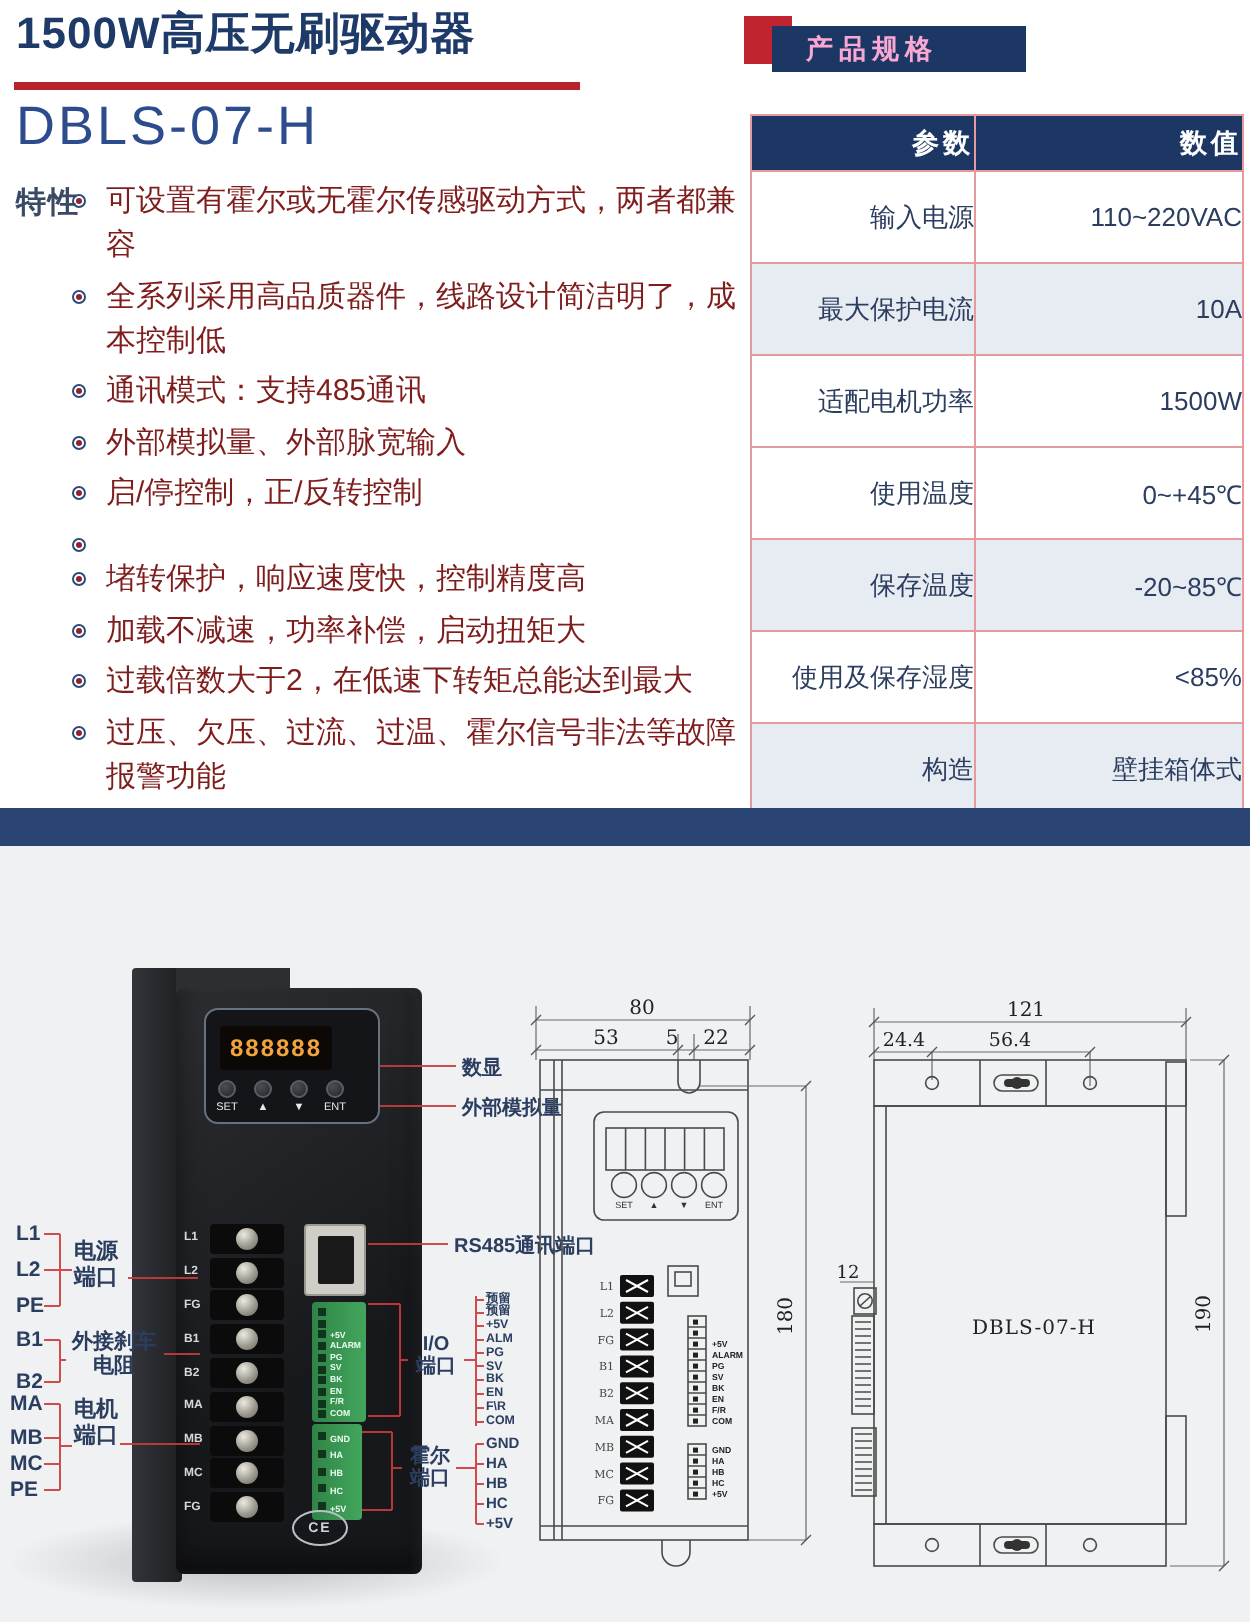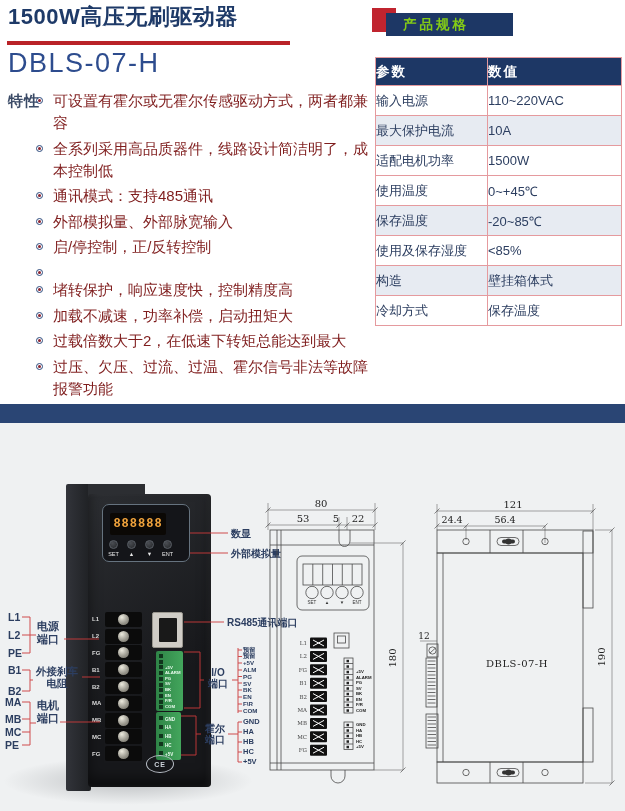--- a/index.html
+++ b/index.html
@@ -13,39 +13,39 @@
 
   
   .features-label { position:absolute; left:8px; top:92px; font-size:15px; font-weight:700; color:#3a4a66; letter-spacing:1px; }
   .features-list { position:absolute; left:36px; top:90px; width:334px; list-style:none; }
   .features-list li { display:flex; font-size:15px; line-height:22px; margin-bottom:3.5px; color:#7f1d1d; }
   .bullet { flex:0 0 7px; width:7px; height:7px; margin:7px 10px 0 0; border:1.5px solid #2c4a7c; border-radius:50%; position:relative; }
   .bullet i { position:absolute; left:1px; top:1px; width:3px; height:3px; border-radius:50%; background:#8b2430; }
 
   
   .specs-red-sq { position:absolute; left:372px; top:8px; width:24px; height:24px; background:#c0242f; }
-  .specs-heading { position:absolute; left:386px; top:13px; width:127px; height:23px; background:#1d3765; color:#84cc16; font-size:13.5px; font-weight:700; letter-spacing:3px; line-height:23px; padding-left:17px; }
+  .specs-heading { position:absolute; left:386px; top:13px; width:127px; height:23px; background:#1d3765; color:#f9a8d4; font-size:13.5px; font-weight:700; letter-spacing:3px; line-height:23px; padding-left:17px; }
   table.specs { position:absolute; left:375px; top:57px; width:247px; border-collapse:collapse; table-layout:fixed; }
-  table.specs th, table.specs td { border:1px solid #e59a9e; text-align:left; }
+  table.specs th, table.specs td { border:1px solid #e59a9e; text-align:right; }
   table.specs th { height:28px; background:#1d3765; color:#fff; font-size:13.5px; font-weight:700; letter-spacing:2px; }
-  table.specs td { height:30px; font-size:13px; color:#2c3e60; }
+  table.specs td { height:46px; font-size:13px; color:#2c3e60; }
   table.specs col.c1 { width:112px; }
   table.specs tr.tint td { background:#e7ebf2; }
 
   
   .bar { position:absolute; left:0; top:404px; width:625px; height:19px; background:#2a4574; }
   .drawings { position:absolute; left:0; top:423px; width:625px; height:388px; background:#eff1f2; overflow:hidden; }
 
   
   .shadow { position:absolute; left:2px; top:334px; width:252px; height:48px; background:radial-gradient(ellipse at center, rgba(40,44,50,.25), rgba(40,44,50,0) 70%); }
   .backplate { position:absolute; left:66px; top:61px; width:25px; height:307px; background:linear-gradient(90deg,#32343a,#1e2023); border-radius:2px; }
   .topplate { position:absolute; left:88px; top:61px; width:57px; height:13px; background:#2c2e32; }
   .devbody { position:absolute; left:88px; top:71px; width:123px; height:293px; border-radius:4px; background:linear-gradient(145deg,#2c2e32,#17181b 65%); box-shadow:inset -3px 0 6px rgba(255,255,255,.05), inset 0 -8px 14px rgba(0,0,0,.5); }
   .panel { position:absolute; left:102px; top:81px; width:88px; height:58px; border:1px solid #66737f; border-radius:7px; background:#141519; }
-  .disp { position:absolute; left:110px; top:90px; width:56px; height:22px; background:#0b0805; border-radius:2px; color:#f2a43c; font-family:Liberation Mono, monospace; font-weight:700; font-size:12px; line-height:22px; text-align:center; letter-spacing:1px; }
+  .disp { position:absolute; left:110px; top:90px; width:56px; height:22px; background:#0b0805; border-radius:2px; color:#f2a43c; font-family:Liberation Sans, sans-serif; font-weight:700; font-size:12px; line-height:22px; text-align:center; letter-spacing:1px; }
   .pbtn { position:absolute; width:9px; height:9px; border-radius:50%; background:radial-gradient(circle at 35% 30%, #4b4e54, #232528); border:1px solid #5a5f66; top:117px; }
   .pbtn-label { position:absolute; top:128px; width:13px; text-align:center; font-size:5.5px; color:#e8e8e8; }
   .terms { position:absolute; left:92px; top:188px; width:58px; }
   .trow { display:flex; align-items:center; height:16.8px; }
   .trow .tl { width:13px; font-size:6px; font-weight:700; color:#d8d8d8; }
   .trow .tb { position:relative; width:37px; height:15px; background:#0b0b0b; border-radius:2px; }
   .trow .screw { position:absolute; left:13px; top:2px; width:11px; height:11px; border-radius:50%; background:radial-gradient(circle at 35% 30%, #eceade, #96948a 60%, #6d6b62); }
   .rj45 { position:absolute; left:152px; top:189px; width:31px; height:36px; background:#d0cdc7; border:1px solid #9a978f; border-radius:2px; }
   .rj45 i { position:absolute; left:6px; top:5px; width:18px; height:24px; background:#191919; border-radius:1px; }
   .ioconn { position:absolute; left:156px; top:228px; width:27px; height:60px; background:linear-gradient(90deg,#2f8447,#43a65c); border-radius:2px; }

